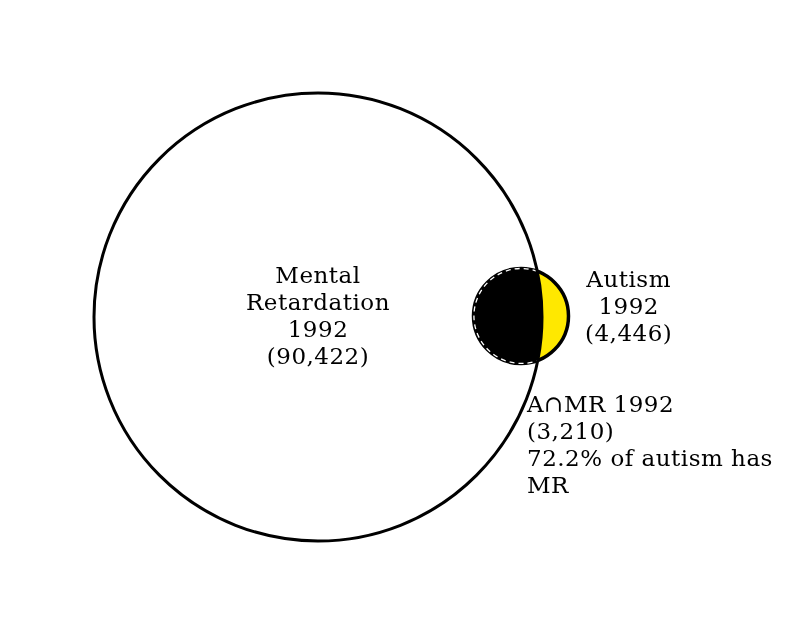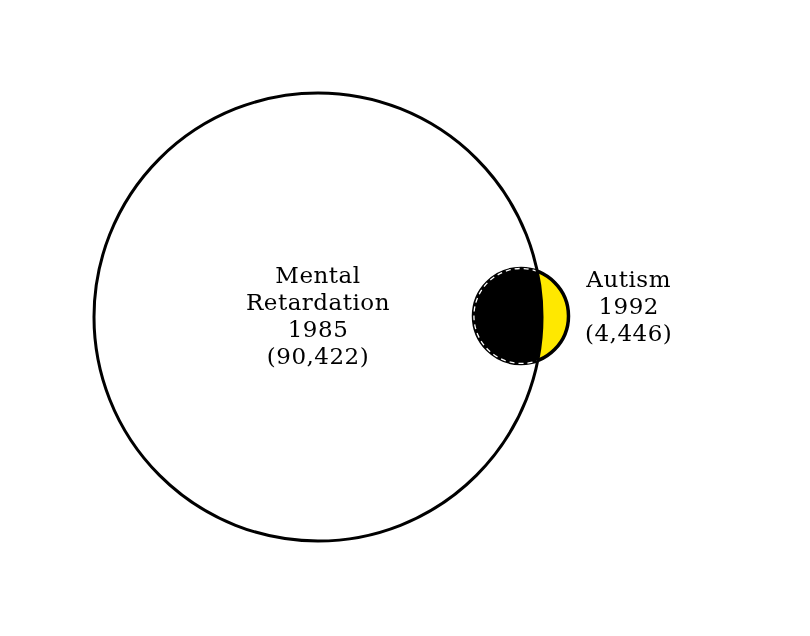--- a/index.html
+++ b/index.html
@@ -54,21 +54,24 @@
 
     <circle cx="521" cy="316" r="47.5" stroke-width="3.5" fill="#ffe800" stroke="#000000"></circle>
 
     <path d="M 537.3 271.2 A 47.5 47.5 0 1 0 537.7 360.6 A 224 224 0 0 0 537.3 271.2 Z" stroke-width="1.3" stroke-dasharray="5,4" fill="#000000" stroke="#ffffff"></path>
 
     <circle cx="318" cy="317" r="224" fill="none" stroke-width="3" stroke="#000000"></circle>
   </svg>
 
   <div id="mr-label" class="venn-label">Mental
 Retardation
-1985
+1992
 (90,422)</div>
 
   <div id="autism-label" class="venn-label">Autism
 1992
 (4,446)</div>
 
+  <div id="intersection-label" class="venn-label">A∩MR 1992
+(3,210)
+72.2% of autism has MR</div>
 
 </div>
 
 </body></html>

